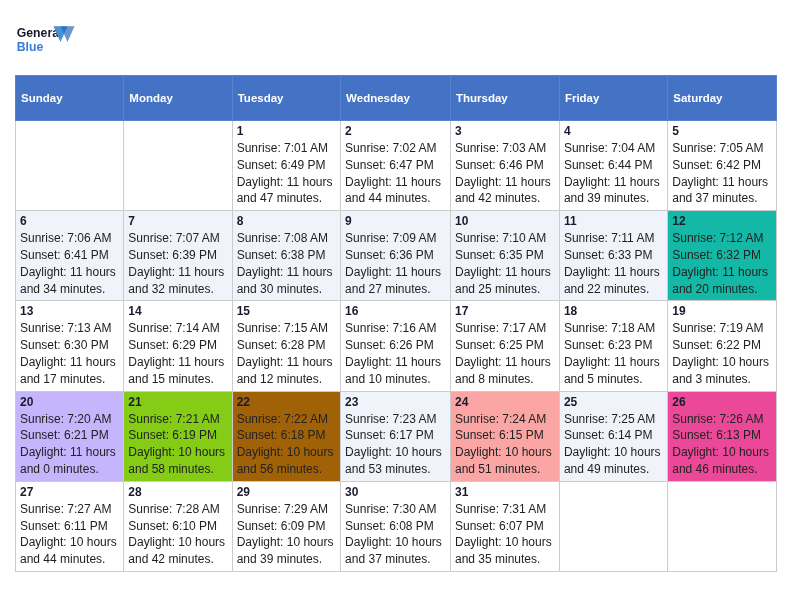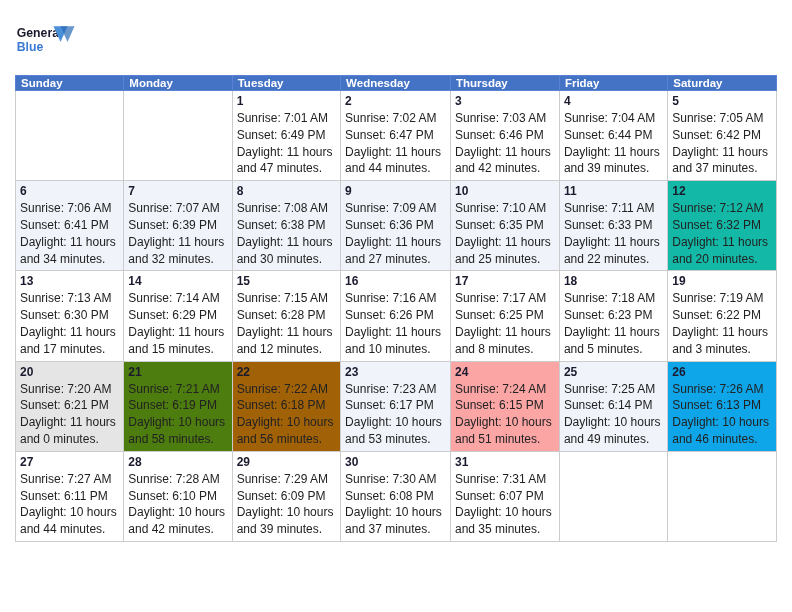--- a/index.html
+++ b/index.html
@@ -44,21 +44,21 @@
     }
     .calendar {
       width: 100%;
       border-collapse: collapse;
       font-size: 10.5px;
     }
     .calendar th {
       background: #4472c4;
       color: #fff;
       text-align: left;
-      padding: 1px 5px;
+      padding: 16px 5px;
       font-size: 11.5px;
       font-weight: bold;
       border: 1px solid #5a82d4;
     }
     .calendar td {
       border: 1px solid #ccc;
       vertical-align: top;
       padding: 3px 4px;
       height: 82px;
       width: 113px;
@@ -198,49 +198,49 @@
           <td>
             <span class="day-number">17</span>
             <div class="day-info"><span>Sunrise: 7:17 AM</span><br><span>Sunset: 6:25 PM</span><br><span>Daylight: 11 hours and 8 minutes.</span></div>
           </td>
           <td>
             <span class="day-number">18</span>
             <div class="day-info"><span>Sunrise: 7:18 AM</span><br><span>Sunset: 6:23 PM</span><br><span>Daylight: 11 hours and 5 minutes.</span></div>
           </td>
           <td>
             <span class="day-number">19</span>
-            <div class="day-info"><span>Sunrise: 7:19 AM</span><br><span>Sunset: 6:22 PM</span><br><span>Daylight: 11 hours and 3 minutes.</span></div>
-          </td>
-        </tr>
-        <tr>
-          <td style="background: #e5e5e5;">
+            <div class="day-info"><span>Sunrise: 7:19 AM</span><br><span>Sunset: 6:22 PM</span><br><span>Daylight: 10 hours and 3 minutes.</span></div>
+          </td>
+        </tr>
+        <tr>
+          <td style="background: #c4b5fd;">
             <span class="day-number">20</span>
             <div class="day-info"><span>Sunrise: 7:20 AM</span><br><span>Sunset: 6:21 PM</span><br><span>Daylight: 11 hours and 0 minutes.</span></div>
           </td>
-          <td style="background: #4d7c0f;">
+          <td style="background: #84cc16;">
             <span class="day-number">21</span>
             <div class="day-info"><span>Sunrise: 7:21 AM</span><br><span>Sunset: 6:19 PM</span><br><span>Daylight: 10 hours and 58 minutes.</span></div>
           </td>
           <td style="background: #a16207;">
             <span class="day-number">22</span>
             <div class="day-info"><span>Sunrise: 7:22 AM</span><br><span>Sunset: 6:18 PM</span><br><span>Daylight: 10 hours and 56 minutes.</span></div>
           </td>
           <td style="background: rgb(240, 244, 250); margin-left: 22px;">
             <span class="day-number">23</span>
             <div class="day-info"><span>Sunrise: 7:23 AM</span><br><span>Sunset: 6:17 PM</span><br><span>Daylight: 10 hours and 53 minutes.</span></div>
           </td>
           <td style="background: #fca5a5;">
             <span class="day-number">24</span>
             <div class="day-info"><span>Sunrise: 7:24 AM</span><br><span>Sunset: 6:15 PM</span><br><span>Daylight: 10 hours and 51 minutes.</span></div>
           </td>
           <td style="background: rgb(240, 244, 250);">
             <span class="day-number">25</span>
             <div class="day-info"><span>Sunrise: 7:25 AM</span><br><span>Sunset: 6:14 PM</span><br><span>Daylight: 10 hours and 49 minutes.</span></div>
           </td>
-          <td style="background: #0ea5e9;">
+          <td style="background: #ec4899;">
             <span class="day-number">26</span>
             <div class="day-info"><span>Sunrise: 7:26 AM</span><br><span>Sunset: 6:13 PM</span><br><span>Daylight: 10 hours and 46 minutes.</span></div>
           </td>
         </tr>
         <tr>
           <td>
             <span class="day-number">27</span>
             <div class="day-info"><span>Sunrise: 7:27 AM</span><br><span>Sunset: 6:11 PM</span><br><span>Daylight: 10 hours and 44 minutes.</span></div>
           </td>
           <td>

